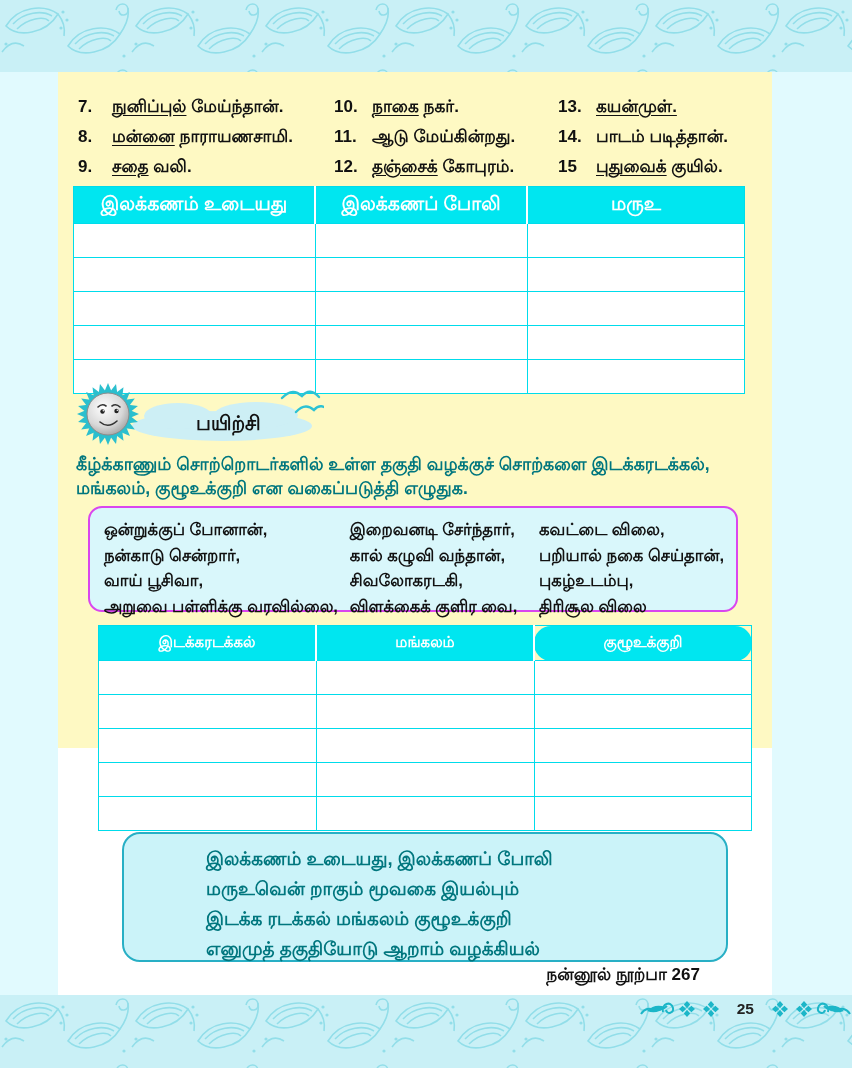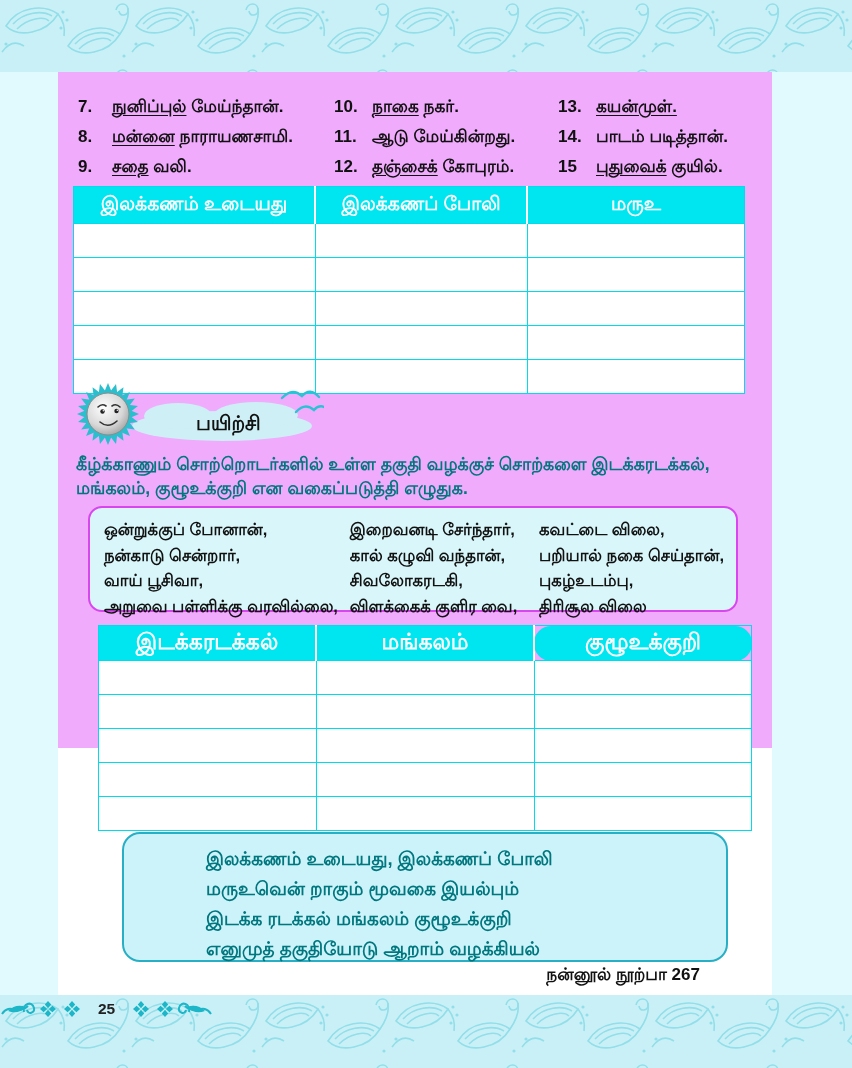--- a/index.html
+++ b/index.html
@@ -7,21 +7,21 @@
   .page{position:relative;width:852px;height:1068px;background:#ffffff;overflow:hidden;}
 
   
   .band-top,.band-bottom{position:absolute;left:0;width:852px;height:73px;}
   .band-top{top:0;}
   .band-bottom{bottom:0;}
   .band-left,.band-right{position:absolute;top:72px;height:923px;background:#e1fafe;}
   .band-left{left:0;width:58px;}
   .band-right{right:0;width:80px;}
 
-  .main{position:absolute;left:58px;top:72px;width:714px;height:676px;background:#f0abfc;}
+  .main{position:absolute;left:58px;top:72px;width:714px;height:676px;background:#fef9c3;}
 
   
   .top-list{position:absolute;top:20px;left:20px;right:4px;display:flex;}
   .tl-col{display:flex;flex-direction:column;}
   .tl-col.c1{width:256px;}
   .tl-col.c2{width:224px;}
   .tl-col.c3{flex:1;}
   .tl-item{height:30px;line-height:30px;font-size:17px;font-weight:700;color:#111;white-space:nowrap;}
   .tl-item .num{display:inline-block;width:24px;margin-right:10px;text-align:left;}
   .tl-col.c2 .num,.tl-col.c3 .num{width:30px;margin-right:8px;}
@@ -30,21 +30,21 @@
   
   table.ct{border-collapse:collapse;table-layout:fixed;}
   table.ct th{background:#00e6f0;color:#ffffff;font-weight:700;border:1.5px solid #00dceb;border-left:2px solid #ffffff;}
   table.ct th:first-child{border-left:1.5px solid #00dceb;}
   table.ct td{border:1.5px solid #00dceb;background:#ffffff;}
   .table1{position:absolute;top:114px;left:15px;width:660px;}
   .table1 th{height:34px;font-size:19px;}
   .table1 td{height:31px;}
   .table1 .cw1{width:238px;} .table1 .cw2{width:208px;} .table1 .cw3{width:214px;}
   .table2{position:absolute;top:553px;left:40px;width:642px;}
-  .table2 th{height:32px;font-size:22px;}
+  .table2 th{height:32px;font-size:15px;}
   .table2 td{height:31px;}
   .table2 .cw1{width:214px;} .table2 .cw2{width:214px;} .table2 .cw3{width:214px;border-radius:17px;}
 
   
   .badge{position:absolute;top:310px;left:16px;width:250px;height:68px;}
   .badge svg{position:absolute;top:0;left:0;}
   .badge-label{position:absolute;left:122px;top:30px;font-size:20px;font-weight:800;color:#111;}
 
   
   .instruction{position:absolute;top:380px;left:18px;width:694px;font-size:17.5px;line-height:24px;font-weight:800;color:#00767e;}
@@ -56,21 +56,21 @@
   .wb-col.c1{width:252px;} .wb-col.c2{width:194px;} .wb-col.c3{flex:1;}
   .wb-line{font-size:16.5px;font-weight:700;color:#111;line-height:25.5px;white-space:nowrap;}
 
   
   .verse-box{position:absolute;top:760px;left:64px;width:606px;height:130px;box-sizing:border-box;
     background:#cbf3f9;border:2px solid #28afc5;border-radius:18px;padding:10px 22px 0 82px;}
   .verse-line{font-size:18.5px;font-weight:700;color:#00767e;line-height:30px;white-space:nowrap;}
   .verse-source{margin-top:1px;text-align:right;font-size:17px;font-weight:700;color:#111;padding-right:4px;}
 
   
-  .footer{position:absolute;left:0;right:0;top:3px;display:flex;justify-content:flex-start;align-items:center;gap:12px;}
+  .footer{position:absolute;left:0;right:0;top:3px;display:flex;justify-content:flex-end;align-items:center;gap:12px;}
   .page-num{font-size:15.5px;font-weight:700;color:#222;}
 </style>
 </head>
 <body>
 
 <div class="page">
 
   <div class="band-top">
     <svg width="852" height="73">
       <defs>

